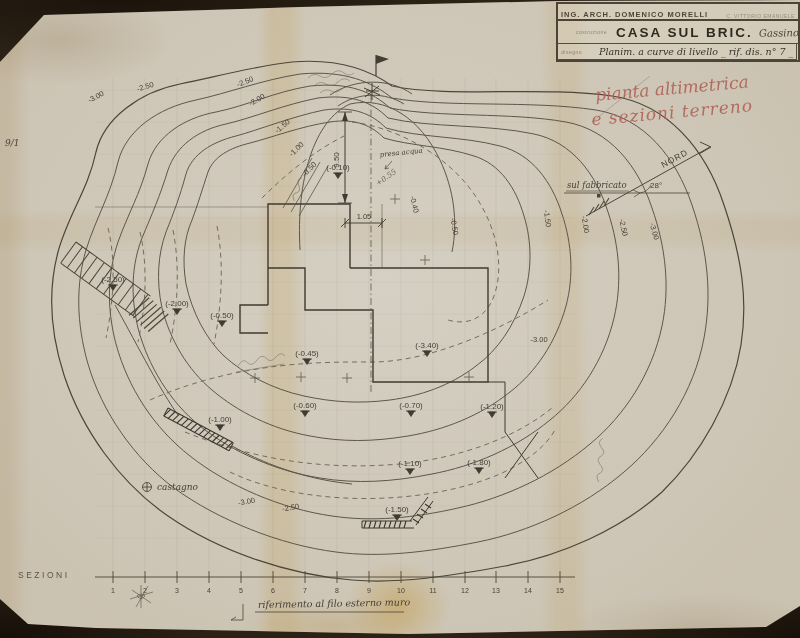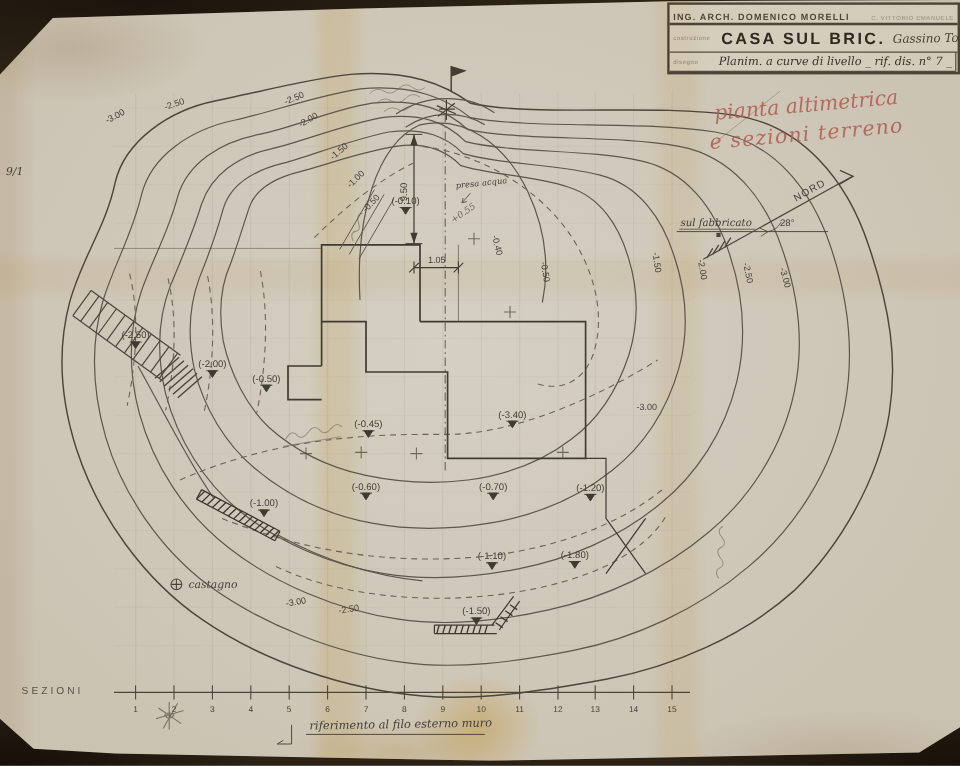--- a/index.html
+++ b/index.html
@@ -25,21 +25,21 @@
       radial-gradient(180px 50px at 700px 630px, rgba(120,90,40,.16), transparent 75%);}
   svg.art{position:absolute;left:0;top:0;}
   svg text{font-family:"Liberation Sans",sans-serif;fill:#45403a;}
   .hand{font-family:"DejaVu Serif",serif;font-style:italic;}
   
   .tb{position:absolute;left:556px;top:2px;width:240px;border:2px solid rgba(52,44,32,.85);background:rgba(232,224,206,.30);color:#343026;}
   .tb-row{position:relative;border-bottom:1px solid rgba(52,44,32,.8);}
   .tb-row1{height:15px;display:flex;align-items:flex-end;gap:18px;padding:0 3px;border-bottom:2px solid rgba(52,44,32,.85);}
   .tb-architect{font-size:7.5px;font-weight:bold;letter-spacing:1px;color:rgba(56,46,32,.85);white-space:nowrap;}
   .tb-details{font-size:5px;letter-spacing:.5px;color:rgba(70,58,40,.45);white-space:nowrap;overflow:hidden;}
-  .tb-row2{height:22px;display:flex;align-items:center;gap:6px;padding:0 3px;}
+  .tb-row2{height:22px;display:flex;align-items:center;gap:6px;padding:0 18px;}
   .tb-flabel{font-size:5px;color:rgba(70,58,40,.5);letter-spacing:.5px;width:34px;flex:none;}
   .tb-project{font-size:13.5px;letter-spacing:2px;color:#2f2a20;font-weight:bold;white-space:nowrap;}
   .tb-location{font-size:10px;color:#4a4234;white-space:nowrap;transform:rotate(-1deg);}
   .tb-bottom{display:flex;}
   .tb-left{flex:1;}
   .tb-row3{height:15px;display:flex;align-items:center;gap:4px;padding:0 3px;}
   .tb-drawing{font-size:9.5px;color:#38322a;white-space:nowrap;}
   .tb-row4{height:18px;display:flex;align-items:center;border-bottom:none;}
   .tb-scala{display:flex;align-items:center;gap:6px;width:108px;flex:none;padding:0 3px;}
   .tb-lab{font-size:7px;font-weight:bold;letter-spacing:1px;color:rgba(56,46,32,.8);}

